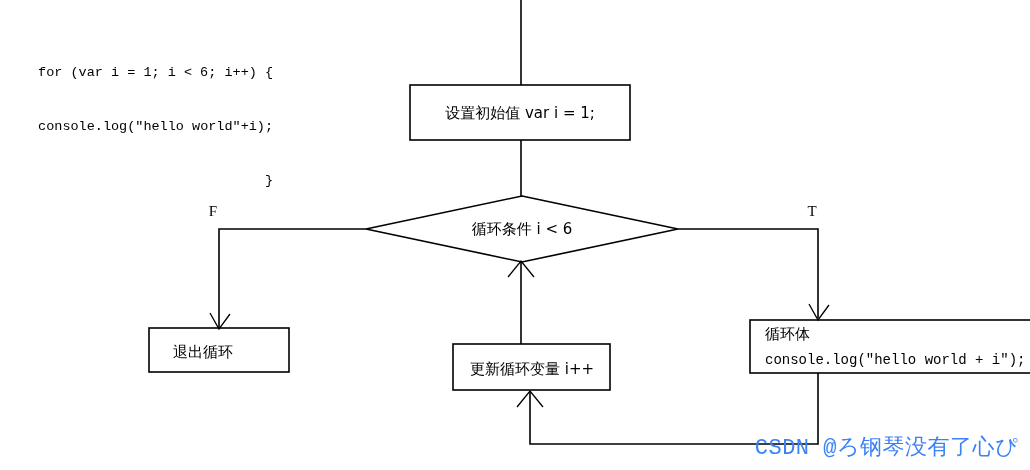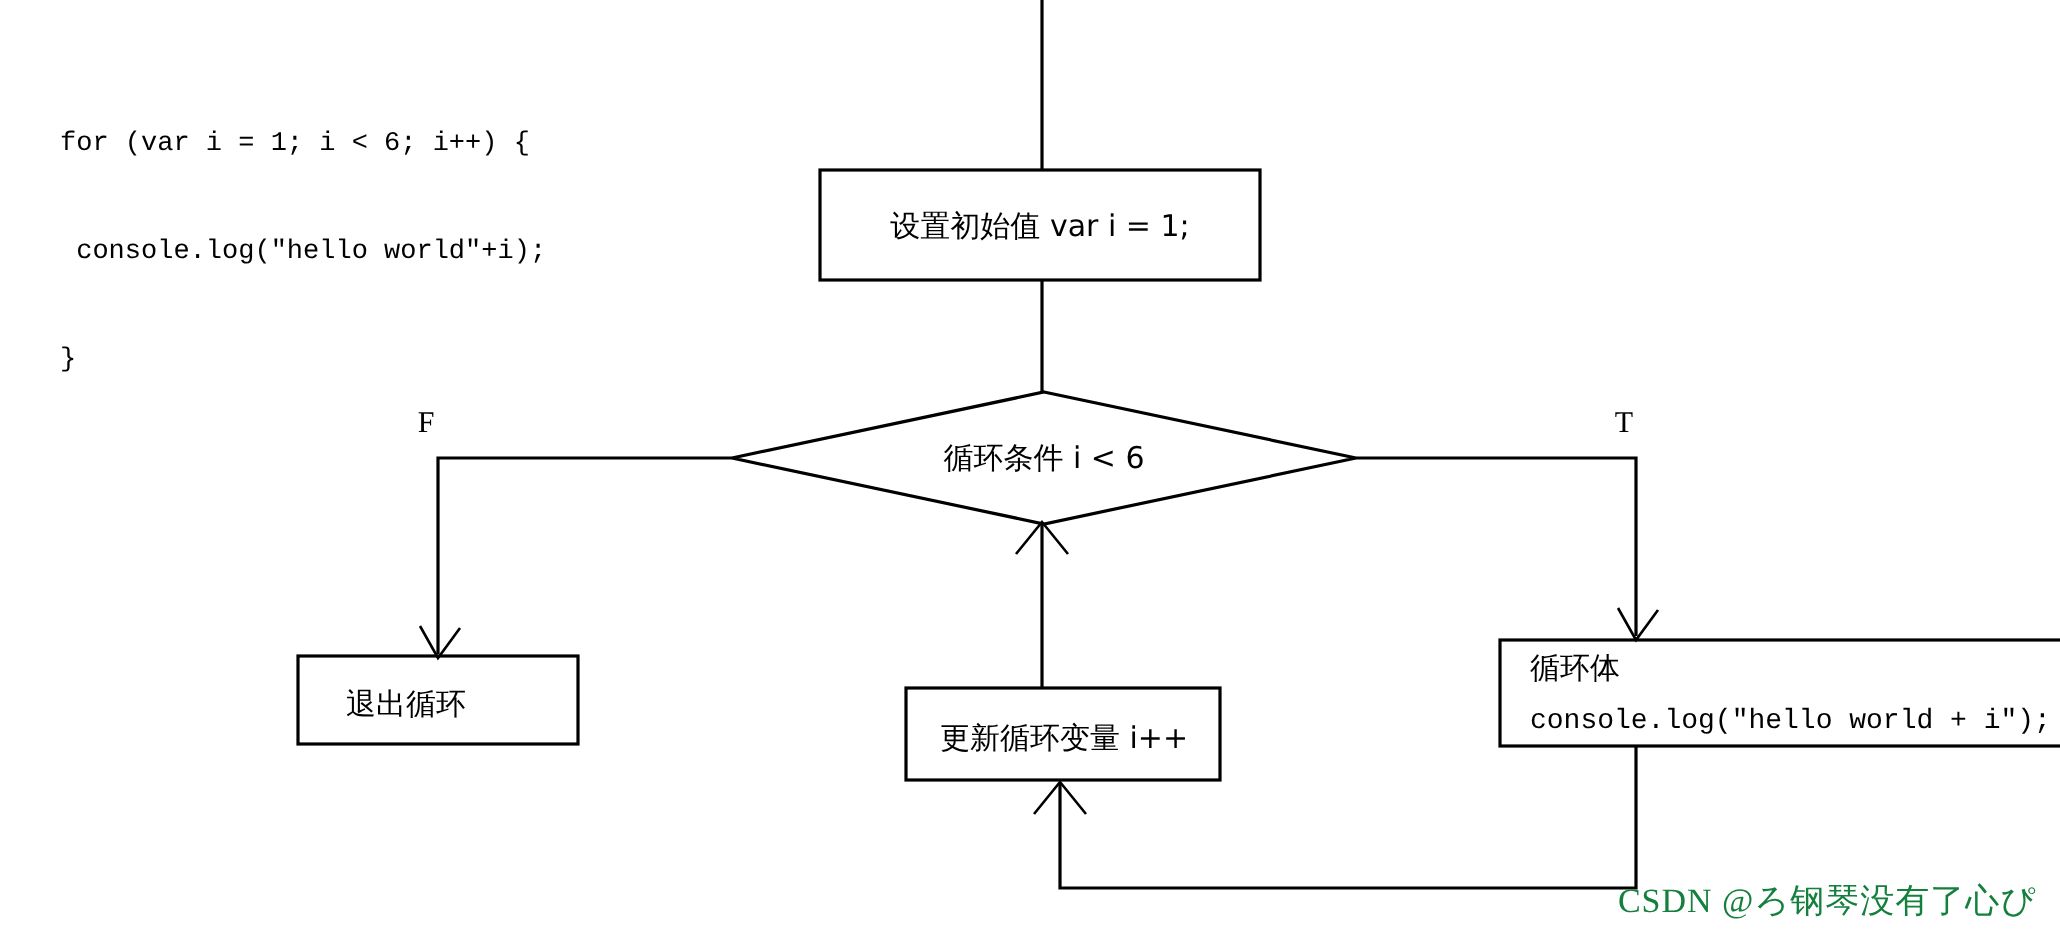--- a/index.html
+++ b/index.html
@@ -23,31 +23,32 @@
   }
   .code-block {
     position: absolute;
     left: 30px;
     top: 28px;
     font-family: "Liberation Mono", monospace;
     font-size: 13.5px;
     line-height: 18px;
     color: #000000;
     white-space: pre;
+    text-align: right;
   }
   .code-line {
     display: block;
   }
   .watermark {
     position: absolute;
     right: 12px;
     bottom: 8px;
-    font-family: Liberation Serif, serif;
-    font-size: 17px;
-    color: #15803d;
+    font-family: Liberation Mono, monospace;
+    font-size: 22px;
+    color: #3b82f6;
     letter-spacing: 0.5px;
     white-space: nowrap;
   }
   svg text {
     fill: #000000;
   }
   .node-text-cn {
     font-family: "DejaVu Sans", sans-serif;
     font-size: 15px;
   }

